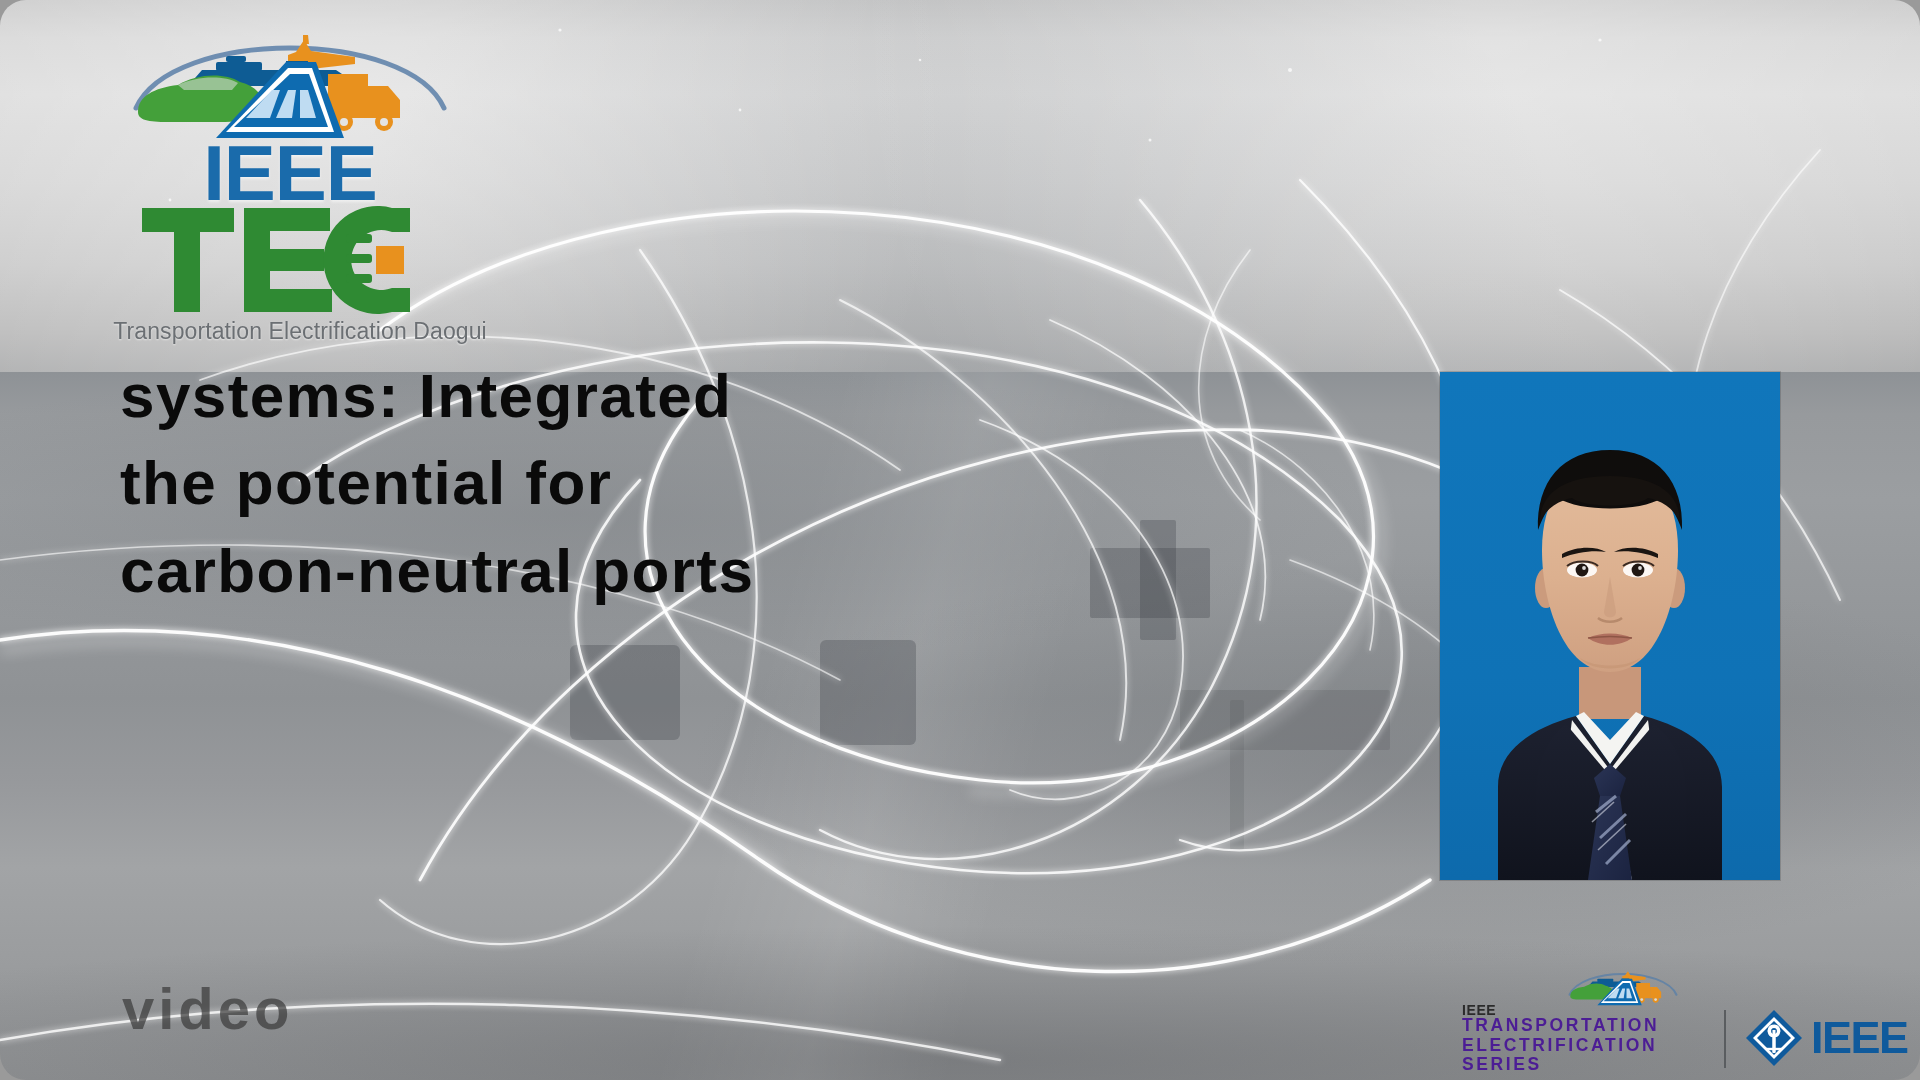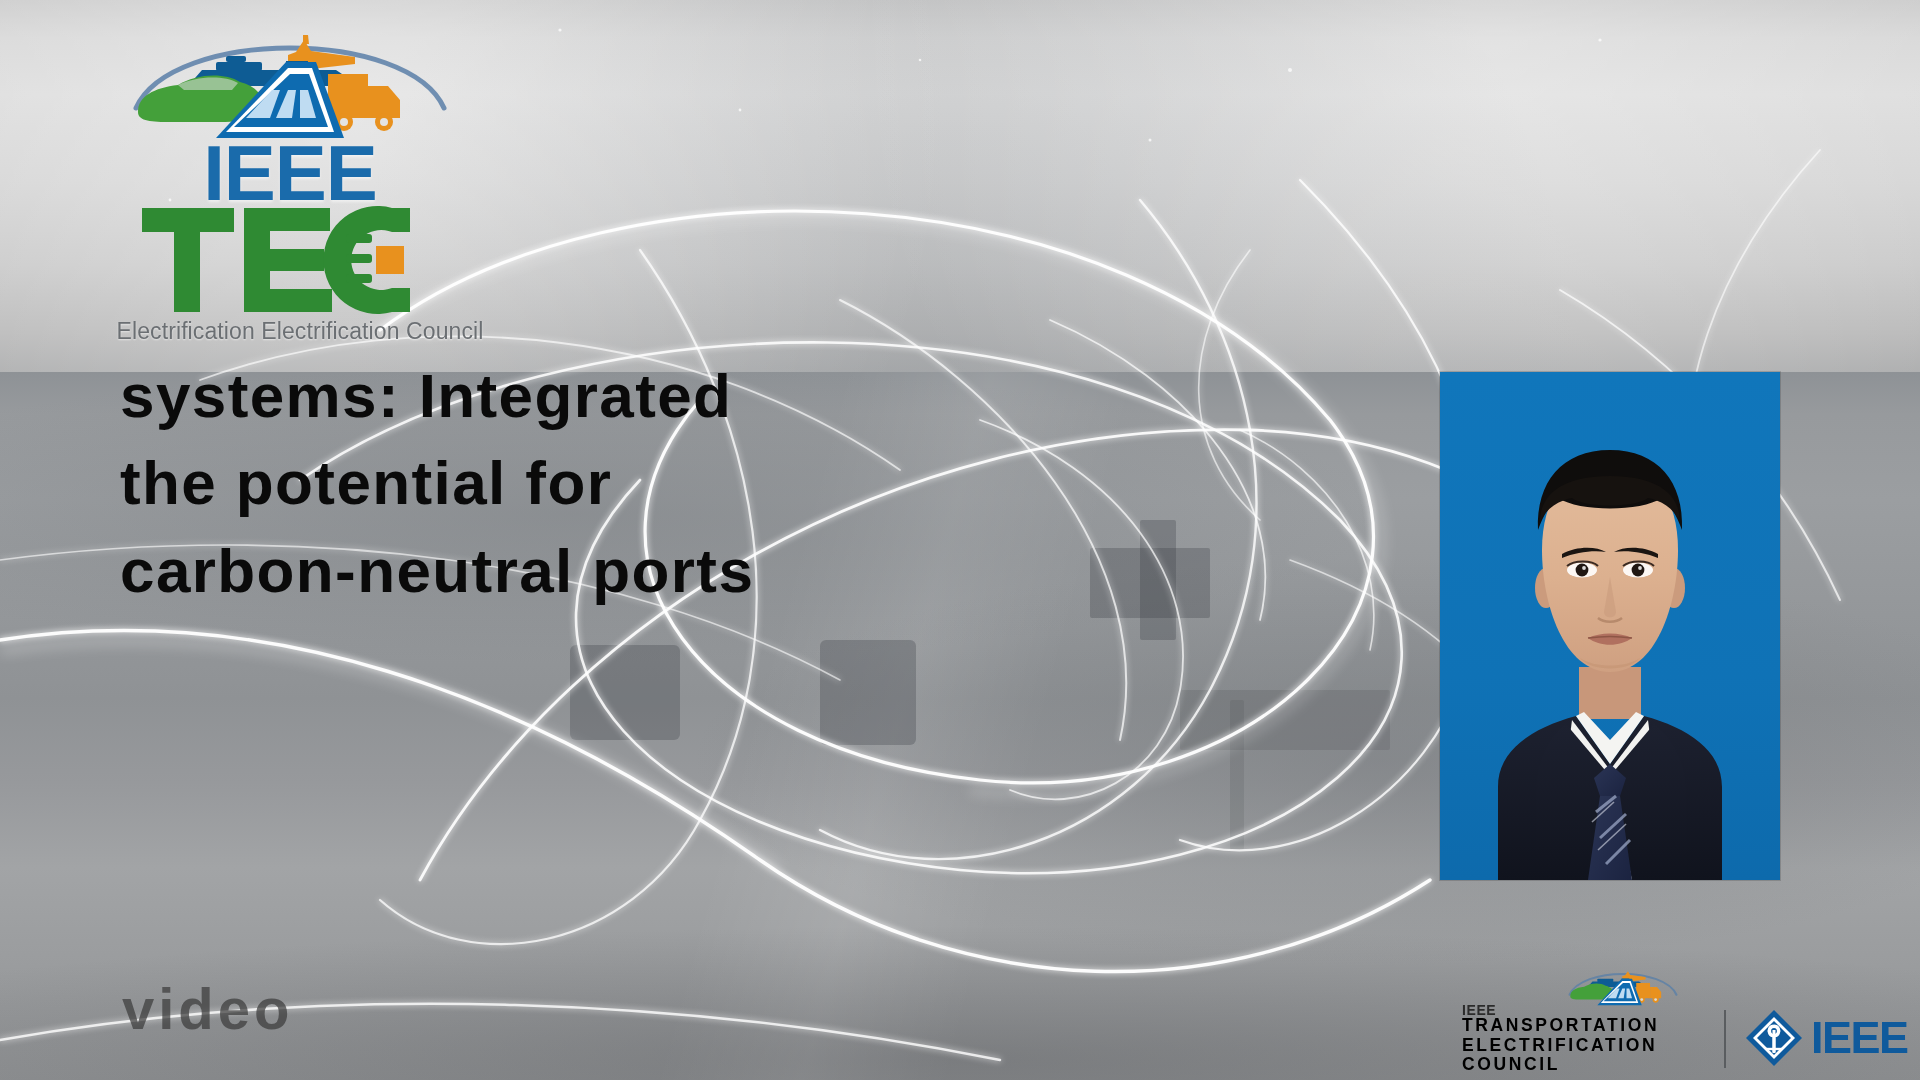--- a/index.html
+++ b/index.html
@@ -7,20 +7,21 @@
   body {
     font-family: "Liberation Sans", sans-serif;
     background:#9a9a9a;
     position:relative;
   }
 
   
   #stage {
     position:absolute; inset:0; width:1920px; height:1080px;
     overflow:hidden;
+    border-radius:26px;
   }
   .bg-sky {
     position:absolute; left:0; top:0; width:1920px; height:378px;
     background:linear-gradient(to bottom,
         #c9c9c9 0%, #d6d6d6 10%, #dcdcdc 25%, #d4d4d4 48%,
         #c8c8c8 70%, #b8b8b8 88%, #a9aaab 100%);
   }
   .bg-sky:after{
     content:""; position:absolute; left:0; top:0; right:0; bottom:0;
     background:
@@ -121,21 +122,21 @@
     display:flex; align-items:flex-end;
   }
   #fl-left { position:relative; width:270px; height:112px; }
   #fl-vehicles { position:absolute; left:116px; top:0px; width:118px; height:48px; }
   #fl-ieee {
     position:absolute; left:14px; top:42px;
     font-size:14px; font-weight:bold; color:#2b2b2b; letter-spacing:.6px;
   }
   #fl-name {
     position:absolute; left:14px; top:56px;
-    font-size:17.5px; font-weight:bold; color:#000000;
+    font-size:17.5px; font-weight:bold; color:#4c1d95;
     letter-spacing:2.6px; line-height:1.12;
   }
   #fl-name span { display:block; }
   #fl-divider {
     position:absolute; left:276px; top:50px;
     width:2px; height:58px; background:#5a5d60;
   }
   #fl-right {
     position:absolute; left:296px; top:48px;
     display:flex; align-items:center; gap:7px;
@@ -265,21 +266,21 @@
 
           <path d="M252,4 a54,54 0 1,0 0,104 h18 v-24 h-18 a30,30 0 1,1 0,-56 h18 v-24 z"></path>
           <rect x="206" y="30" width="26" height="9" rx="3"></rect>
           <rect x="206" y="50" width="26" height="9" rx="3"></rect>
           <rect x="206" y="70" width="26" height="9" rx="3"></rect>
         </g>
         <rect x="236" y="42" width="28" height="28" fill="#e8911e"></rect>
       </svg>
     </div>
 
-    <div id="tec-sub">Electrification Electrification Council</div>
+    <div id="tec-sub">Transportation Electrification Daogui</div>
   </div>
 
 
   <div id="title">
     <span>systems: Integrated</span>
     <span>the potential for</span>
     <span>carbon-neutral ports</span>
   </div>
 
 
@@ -396,21 +397,21 @@
             <path d="M156,106 L168,78 L176,78 L172,106 z"></path>
             <path d="M180,106 L180,78 L188,78 L196,106 z"></path>
           </g>
         </g>
       </svg>
 
       <div id="fl-ieee">IEEE</div>
       <div id="fl-name">
         <span>TRANSPORTATION</span>
         <span>ELECTRIFICATION</span>
-        <span>COUNCIL</span>
+        <span>SERIES</span>
       </div>
     </div>
 
     <div id="fl-divider"></div>
 
     <div id="fl-right">
       <svg id="fl-diamond" viewBox="0 0 60 60">
         <polygon points="30,2 58,30 30,58 2,30" fill="#0f5a9c"></polygon>
         <polygon points="30,9 51,30 30,51 9,30" fill="#ffffff"></polygon>
         <polygon points="30,13 47,30 30,47 13,30" fill="#0f5a9c"></polygon>

